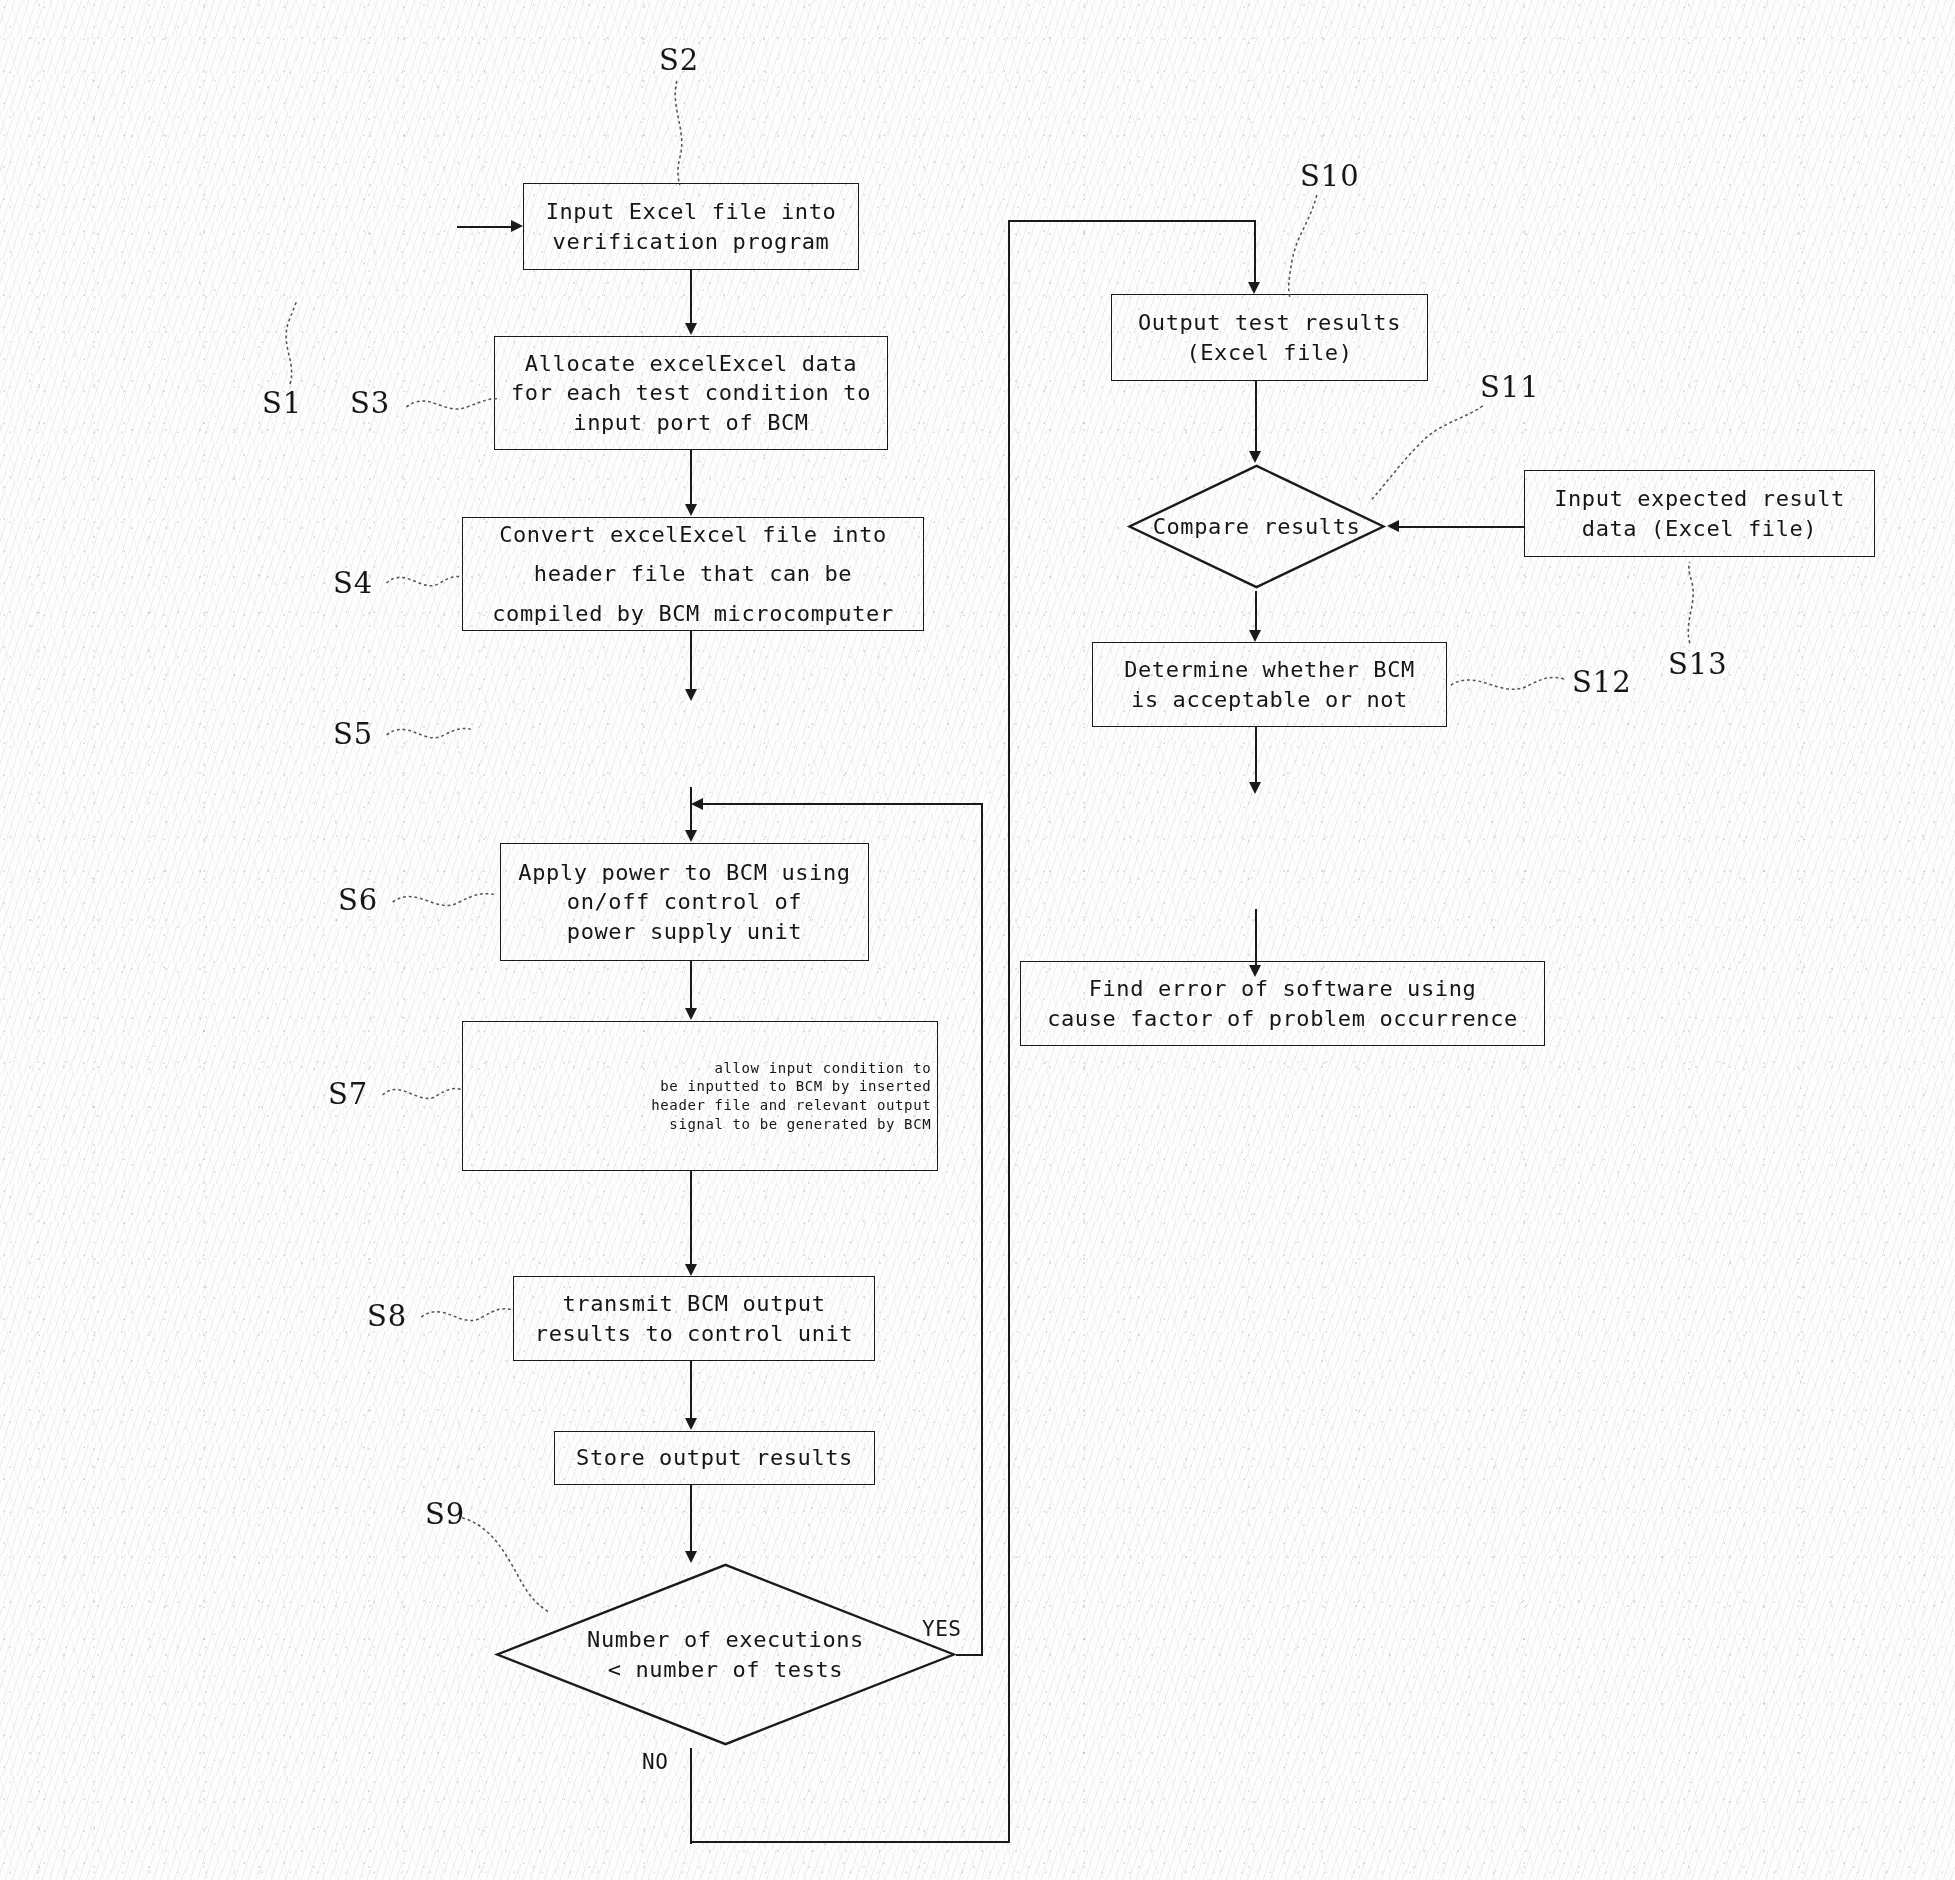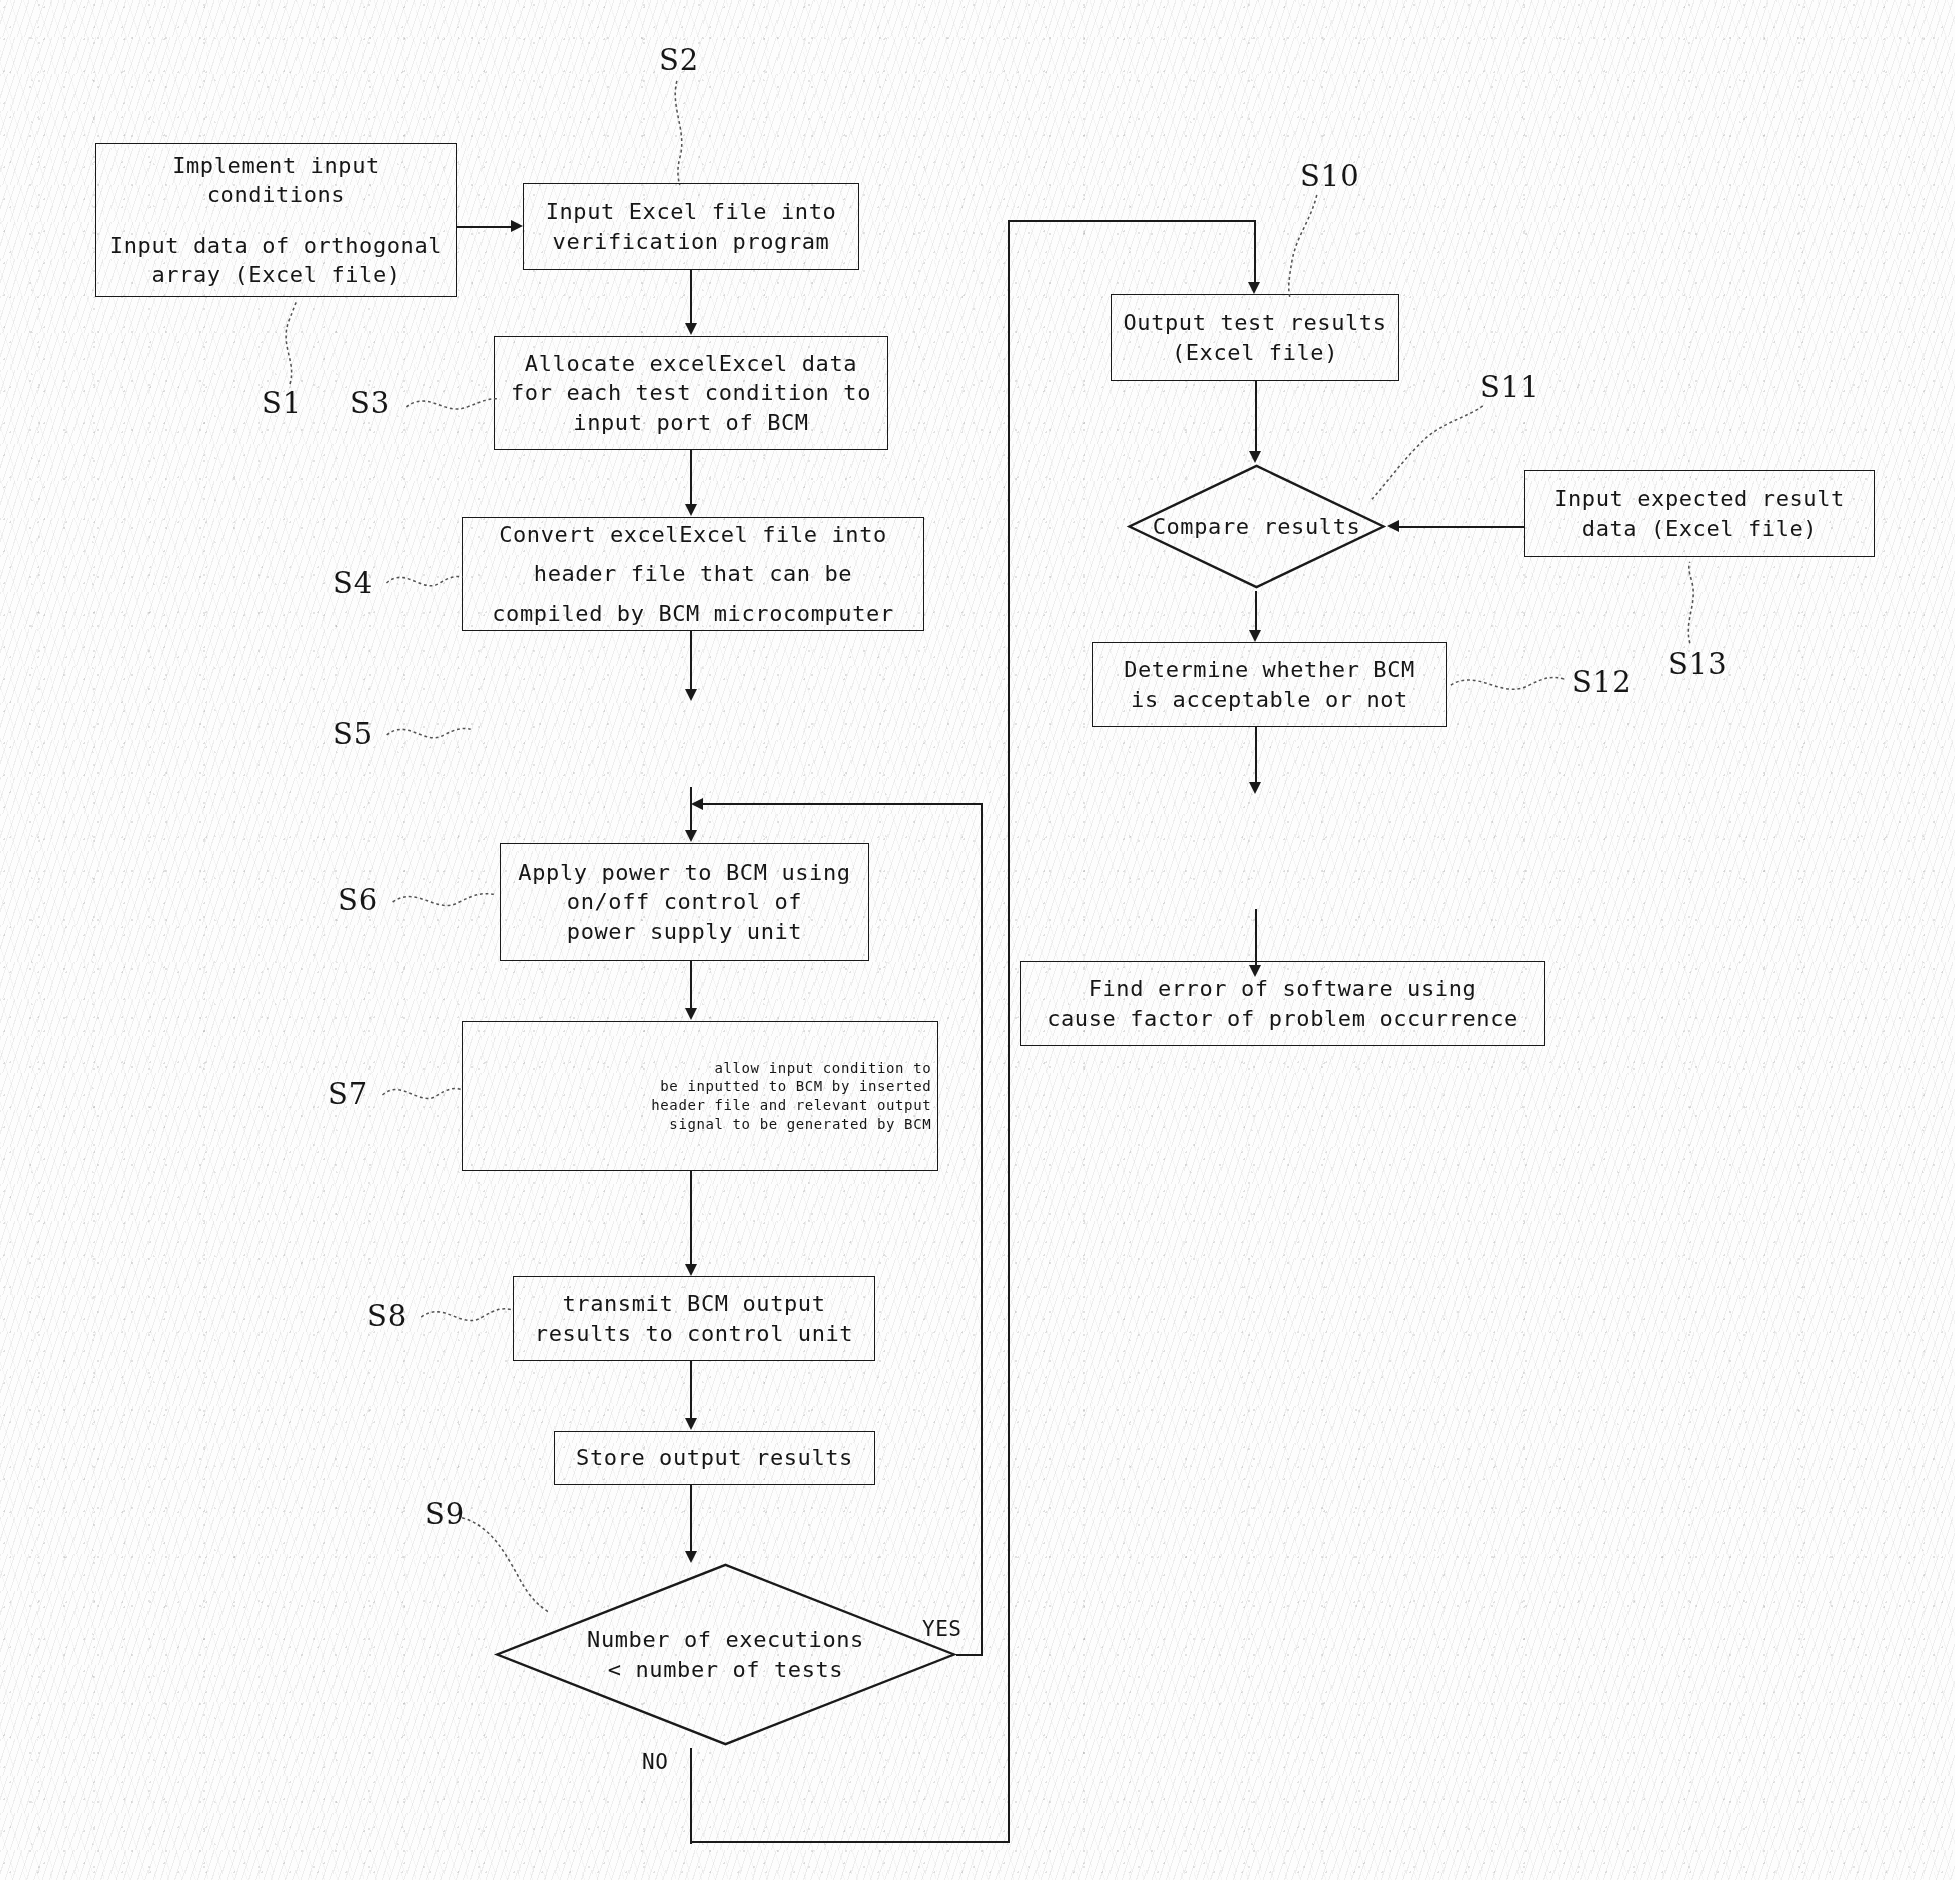--- a/index.html
+++ b/index.html
@@ -114,27 +114,20 @@
     color: #161616;
     font-size: 21px;
     letter-spacing: 0.5px;
   }
 </style>
 </head>
 <body>
 
 <div id="page">
 
-  <div class="node" style="left:95px; top:143px; width:362px; height:154px;">
-    <span class="ln">Implement input</span>
-    <span class="ln">conditions</span>
-    <span class="gap"></span>
-    <span class="ln">Input data of orthogonal</span>
-    <span class="ln">array (Excel file)</span>
-  </div>
 
   <div class="node" style="left:523px; top:183px; width:336px; height:87px;">
     <span class="ln">Input Excel file into</span>
     <span class="ln">verification program</span>
   </div>
 
   <div class="node" style="left:494px; top:336px; width:394px; height:114px;">
     <span class="ln">Allocate excelExcel data</span>
     <span class="ln">for each test condition to</span>
     <span class="ln">input port of BCM</span>
@@ -172,21 +165,21 @@
   <div class="diamond" style="left:494px; top:1562px; width:463px; height:185px;">
     <svg viewBox="0 0 480 192" width="463" height="185">
       <polygon points="240,3 477,96 240,189 3,96" fill="none" stroke="#1a1a1a" stroke-width="2.5"></polygon>
     </svg>
     <div class="dtext">
       <div>Number of executions</div>
       <div>&lt; number of tests</div>
     </div>
   </div>
 
-  <div class="node" style="left:1111px; top:294px; width:288px; height:87px;">
+  <div class="node" style="left:1111px; top:294px; width:317px; height:87px;">
     <span class="ln">Output test results</span>
     <span class="ln">(Excel file)</span>
   </div>
 
   <div class="diamond" style="left:1126px; top:463px; width:261px; height:127px;">
     <svg viewBox="0 0 270 132" width="261" height="127">
       <polygon points="135,3 267,66 135,129 3,66" fill="none" stroke="#1a1a1a" stroke-width="2.5"></polygon>
     </svg>
     <div class="dtext">
       <div>Compare results</div>

